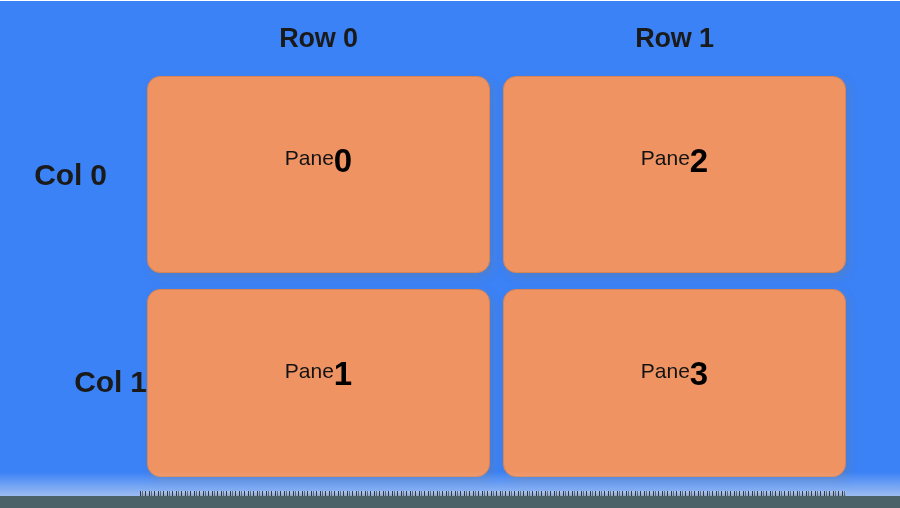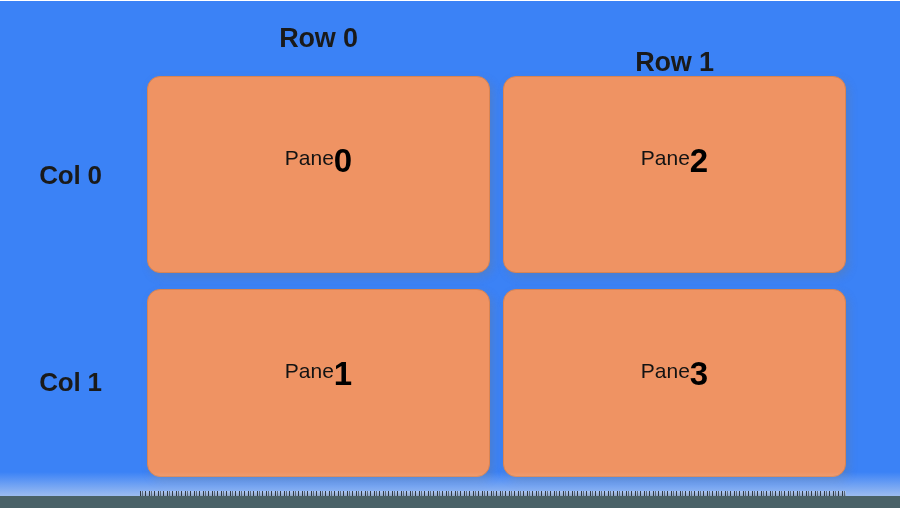--- a/index.html
+++ b/index.html
@@ -30,38 +30,38 @@
     height: 36px;
     line-height: 36px;
     text-align: center;
     font-size: 27px;
     font-weight: bold;
     color: #1a1a1a;
     letter-spacing: -0.2px;
     white-space: nowrap;
   }
   .col-header.c0 { left: 147px; width: 343px; }
-  .col-header.c1 { left: 503px; width: 343px; margin-top: 24px; }
+  .col-header.c1 { left: 503px; width: 343px; }
 
   
   .row-header {
     position: absolute;
     left: 0px;
     width: 141px;
     height: 36px;
     line-height: 36px;
     text-align: center;
-    font-size: 26px;
+    font-size: 30px;
     font-weight: bold;
     color: #1a1a1a;
     letter-spacing: -0.2px;
     white-space: nowrap;
   }
   .row-header.r0 { top: 156px; }
-  .row-header.r1 { top: 363px; }
+  .row-header.r1 { top: 363px; padding-left: 40px; }
 
   
   .pane {
     position: absolute;
     box-sizing: border-box;
     background: #ef9363;
     border: 1.5px solid #d98452;
     border-radius: 13px;
     box-shadow: 3px 4px 9px rgba(120, 120, 120, 0.30);
     display: flex;

